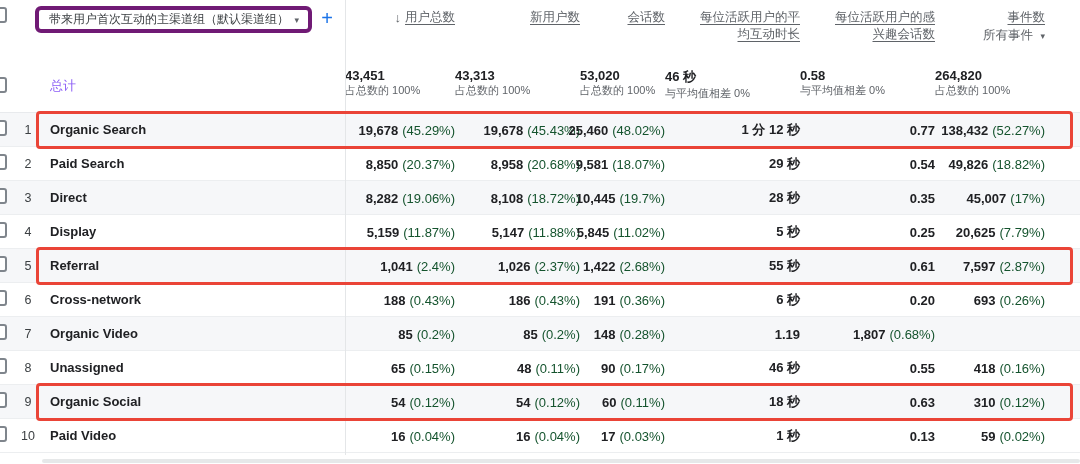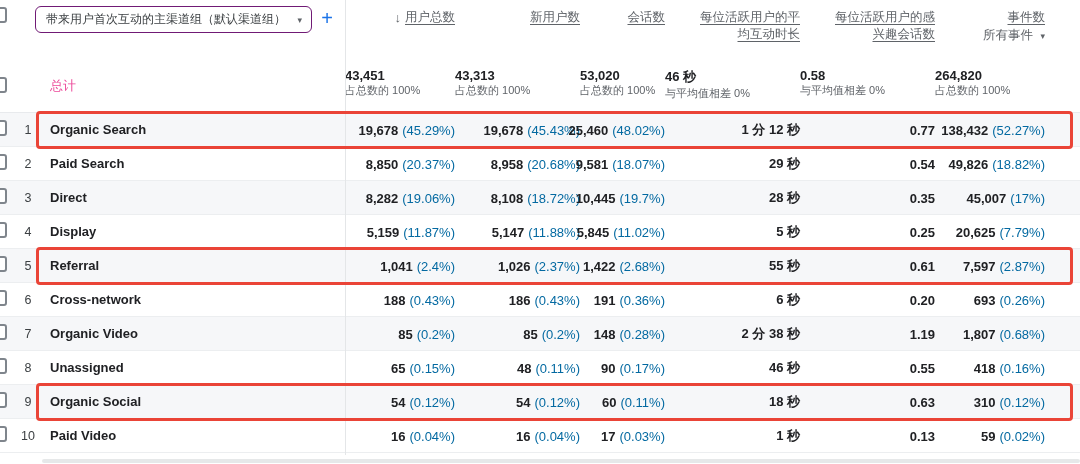--- a/index.html
+++ b/index.html
@@ -9,53 +9,53 @@
 
   
   .cols{display:grid;grid-template-columns:14px 28px 303px 110px 125px 85px 135px 135px 110px 35px;align-items:center;position:relative;}
 
   
   .checkbox{display:inline-block;width:16px;height:16px;border:2px solid #7f858c;border-radius:3px;box-sizing:border-box;background:#fff;cursor:pointer;}
   .cbc{overflow:visible;}
   .cbc .checkbox{margin-left:-9px;}
 
   
-  .dim-pill{position:absolute;left:35px;top:6px;width:277px;height:27px;box-sizing:border-box;border:1px solid #701a75;border-radius:6px;background:#fff;display:flex;align-items:center;padding:0 9px 0 10px;cursor:pointer;z-index:3;}
+  .dim-pill{position:absolute;left:35px;top:6px;width:277px;height:27px;box-sizing:border-box;border:4px solid #701a75;border-radius:6px;background:#fff;display:flex;align-items:center;padding:0 9px 0 10px;cursor:pointer;z-index:3;}
   .dim-label{font-size:12px;color:#3c4043;white-space:nowrap;overflow:hidden;}
   .dim-caret{margin-left:auto;color:#5f6368;font-size:9px;padding-left:6px;}
   .add-btn{position:absolute;left:314px;top:5px;width:26px;height:26px;display:flex;align-items:center;justify-content:center;color:#1a73e8;font-size:20px;font-weight:500;cursor:pointer;z-index:3;}
 
   
   .thead{height:60px;align-items:start;}
   .thead .cbc{padding-top:7px;}
   .col-h{padding-top:9px;text-align:right;font-size:12.5px;line-height:17px;color:#5f6368;cursor:pointer;}
   .col-h .lbl{text-decoration-line:underline;text-decoration-style:dotted;text-decoration-color:#9aa0a6;text-decoration-thickness:1px;text-underline-offset:3px;text-decoration:underline;}
   .col-h.first{display:flex;justify-content:flex-end;align-items:flex-start;gap:4px;}
   .col-h .sort{font-size:13px;color:#5f6368;text-decoration:none;}
   .col-h.m4 .lbl,.col-h.m5 .lbl{display:inline-block;max-width:112px;}
   .col-h .sub{display:block;margin-top:1px;color:#5f6368;text-decoration:none;white-space:nowrap;}
   .col-h .sub .caret{font-size:9px;margin-left:4px;color:#5f6368;}
 
   
   .totals{height:53px;align-items:start;border-bottom:1px solid #e8eaed;box-sizing:border-box;}
   .totals .cbc{padding-top:17px;}
-  .tlabel{font-size:13px;color:#ec4899;padding:17px 0 0 8px;}
+  .tlabel{font-size:13px;color:#8b5cf6;padding:17px 0 0 8px;}
   .metric.t{padding-top:8px;text-align:left;}
   .metric.t .val{display:block;font-size:13px;font-weight:bold;color:#202124;}
   .metric.t .cap{display:block;font-size:11px;color:#5f6368;}
 
   
   .row{height:34px;box-sizing:border-box;border-bottom:1px solid #eceef0;}
   .row.odd{background:#f6f7f9;}
   .num{text-align:center;font-size:12.5px;color:#3c4043;}
   .name{font-size:13px;font-weight:bold;color:#202124;padding-left:8px;white-space:nowrap;}
   .metric{position:relative;height:100%;}
   .metric .inner{position:absolute;right:0;top:50%;transform:translateY(-50%);white-space:nowrap;font-size:13px;}
   .metric .val{font-weight:bold;color:#202124;}
-  .metric .pct{color:#0369a1;margin-left:4px;}
+  .metric .pct{color:#14532d;margin-left:4px;}
   .metric .pct:empty{display:none;}
 
   
   .hl-box{position:absolute;left:36px;right:7px;top:-2px;bottom:-3px;border:3px solid #ea4437;border-radius:4px;pointer-events:none;z-index:5;}
 
   
   .scroll-hint{position:absolute;bottom:1px;left:42px;right:0;height:4px;background:#e2e4e6;border-radius:2px;opacity:.85;filter:blur(.5px);cursor:pointer;}
 </style>
 </head>
 <body>
@@ -270,23 +270,20 @@
         <div class="metric">
           <span class="inner"><span class="val">85</span><span class="pct">(0.2%)</span></span>
         </div>
         <div class="metric">
           <span class="inner"><span class="val">85</span><span class="pct">(0.2%)</span></span>
         </div>
         <div class="metric">
           <span class="inner"><span class="val">148</span><span class="pct">(0.28%)</span></span>
         </div>
         <div class="metric">
-          <span class="inner"><span class="val">2 分 38 秒</span></span>
-        </div>
-        <div class="metric">
           <span class="inner"><span class="val">1.19</span></span>
         </div>
         <div class="metric">
           <span class="inner"><span class="val">1,807</span><span class="pct">(0.68%)</span></span>
         </div>
         <div></div>
       </div>
       <div class="cols row">
         <div class="cbc"><span class="checkbox"></span></div>
         <div class="num">8</div>

